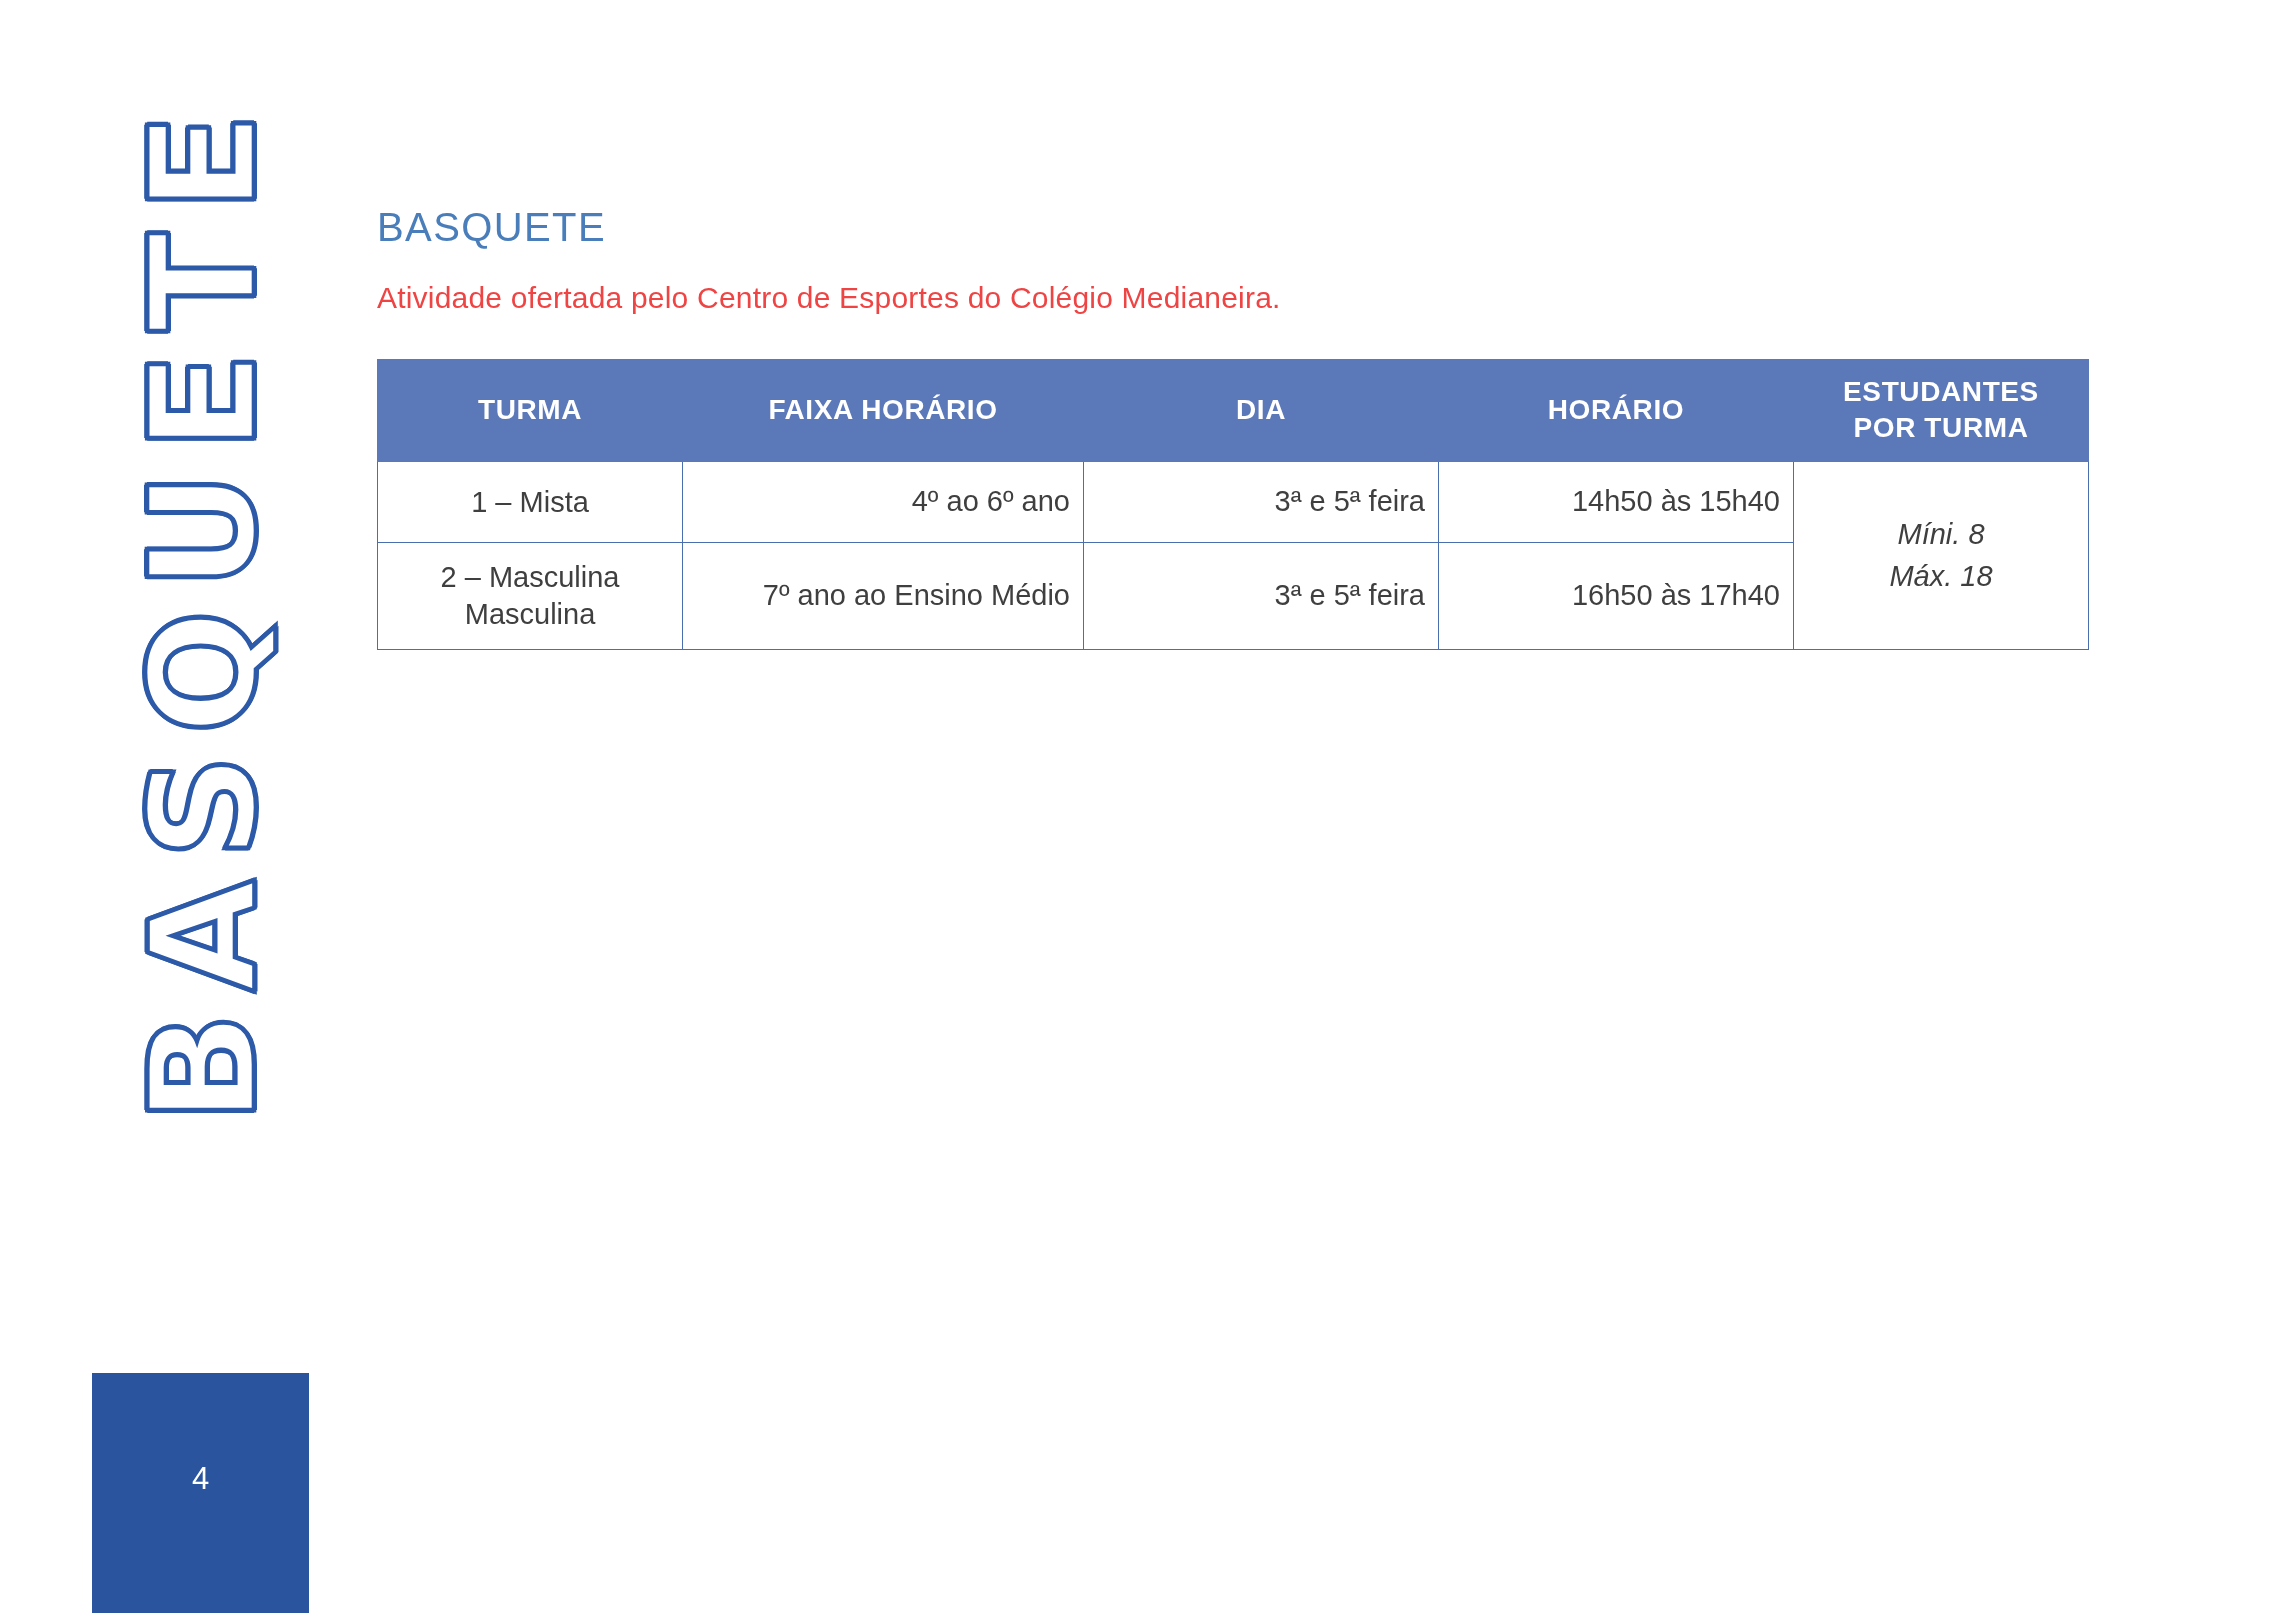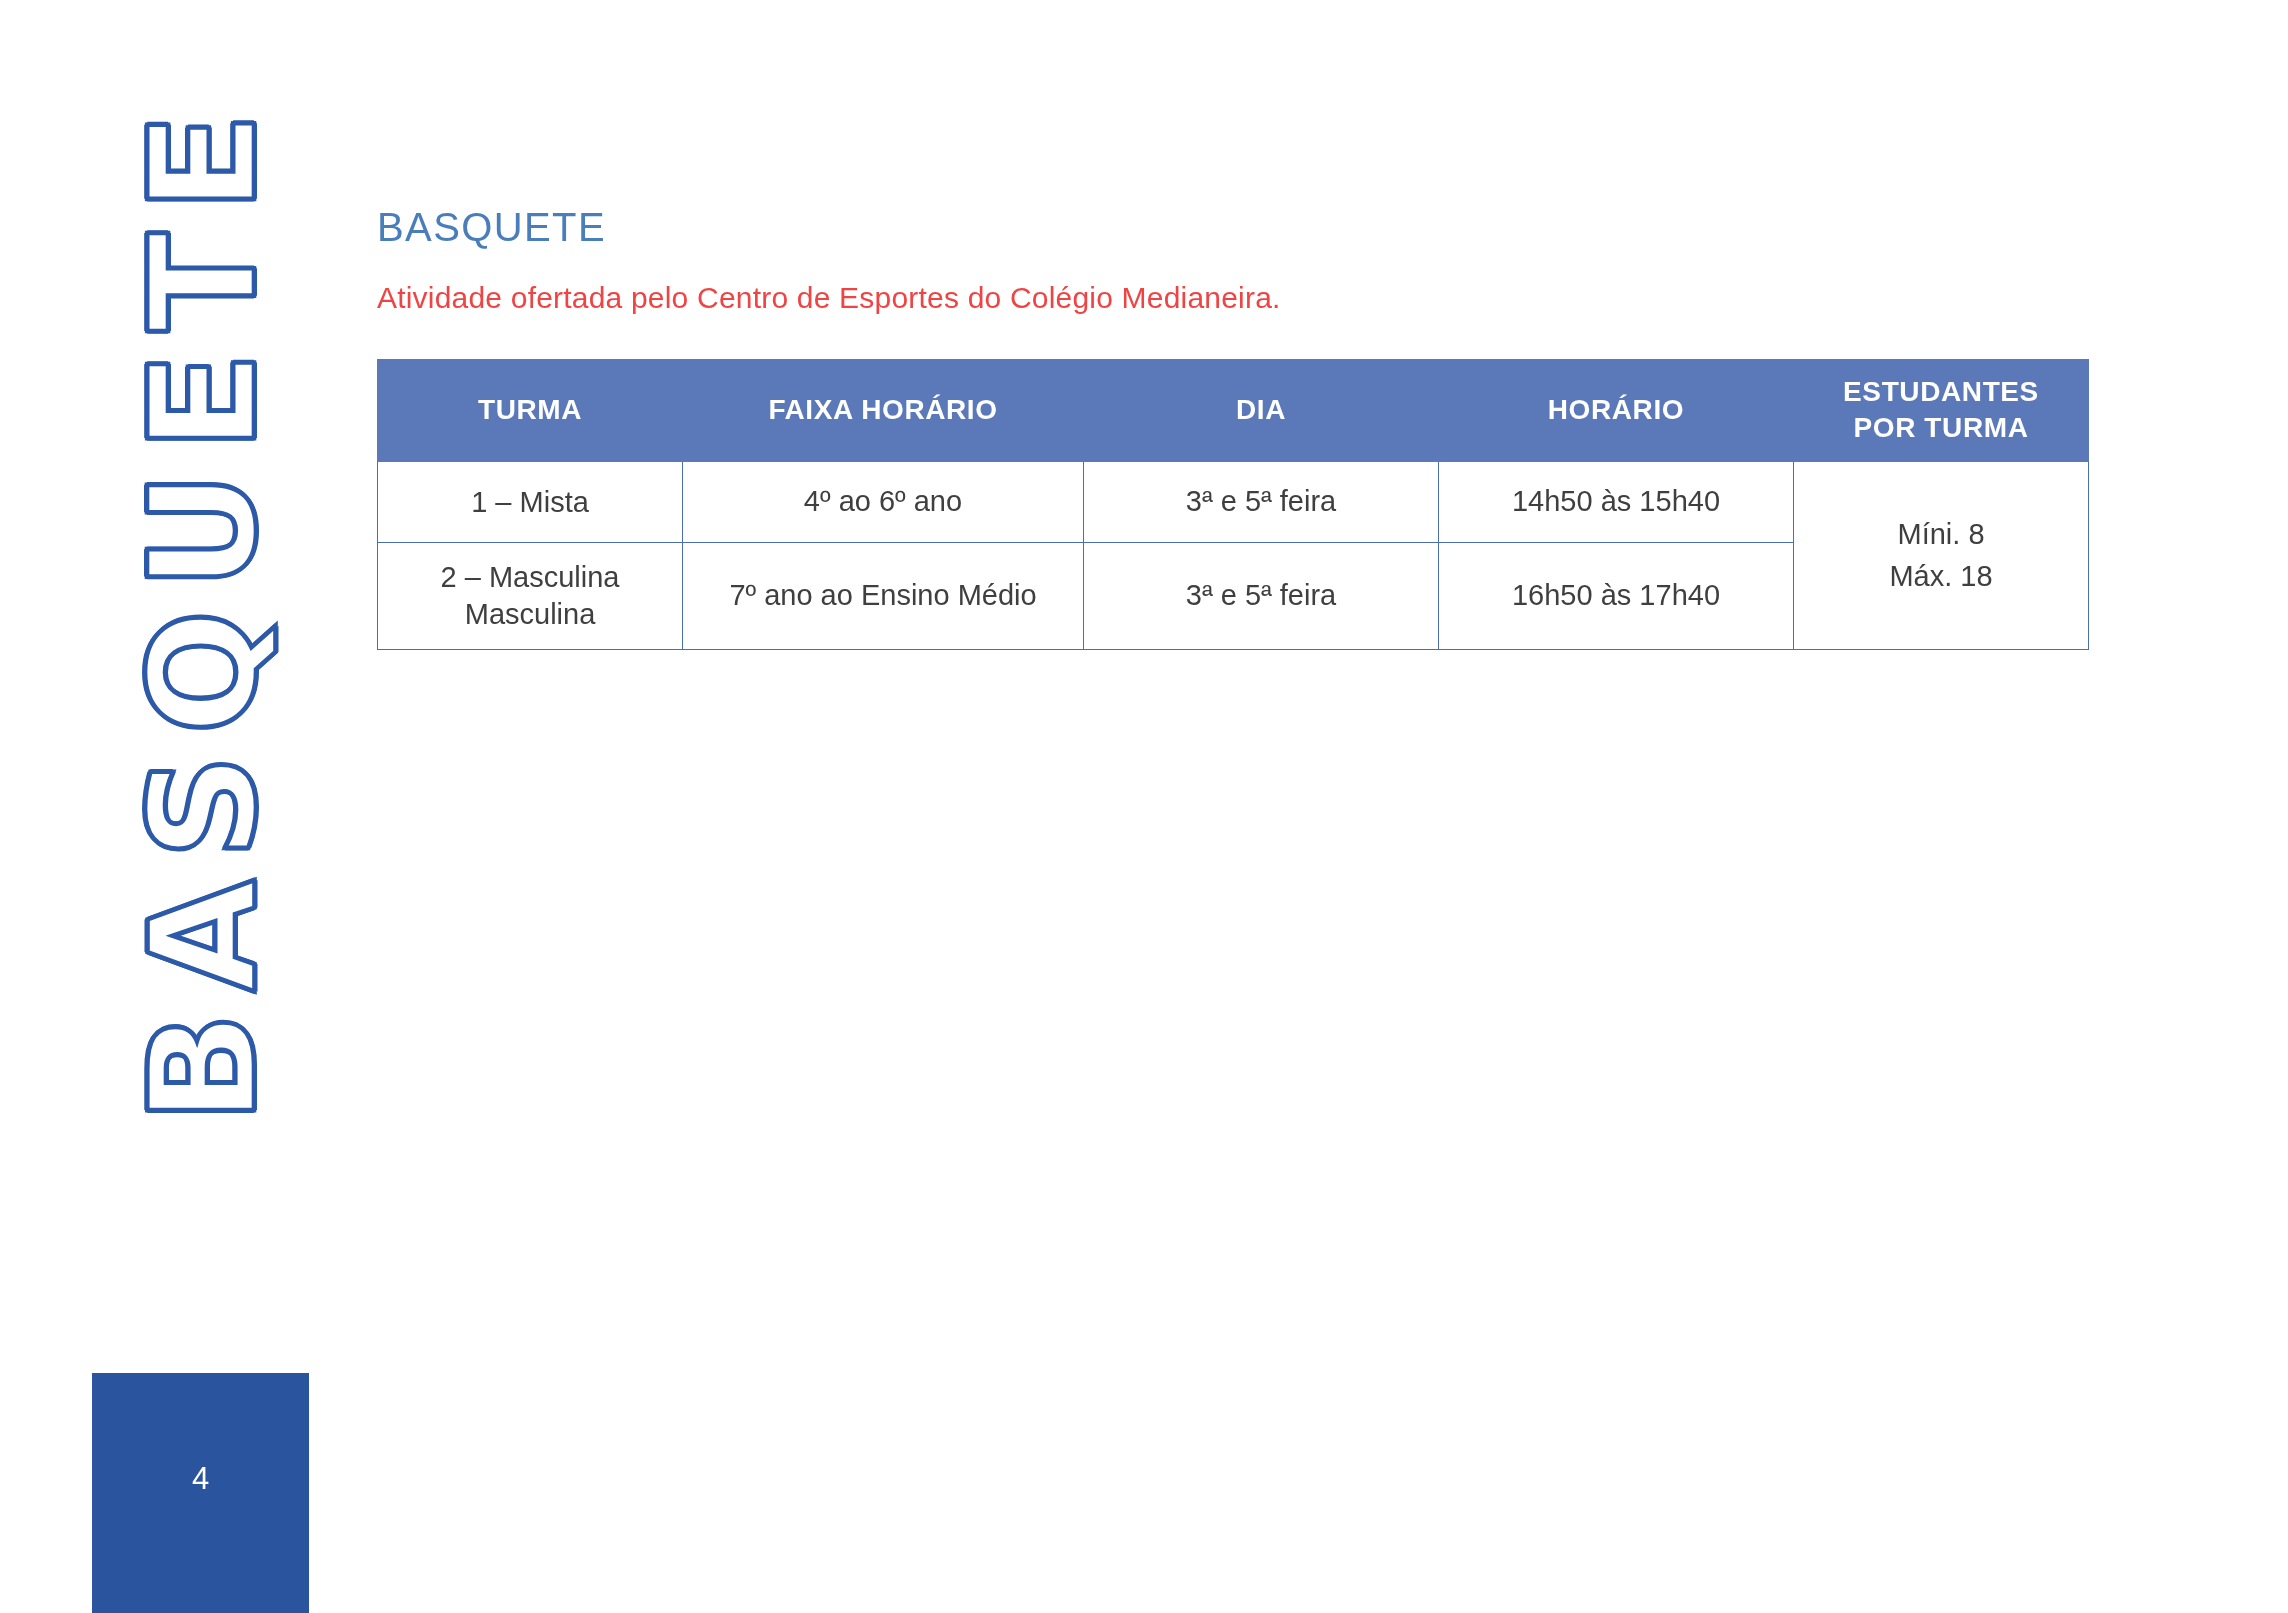--- a/index.html
+++ b/index.html
@@ -109,21 +109,21 @@
   table.sched td {
     border: 0.9px solid #4a6fb0;
     font-size: 29px;
     color: #3f3f3f;
     padding: 16.6px 13px;
     height: 81px;
     box-sizing: border-box;
     vertical-align: middle;
   }
   td.c-turma { text-align: center; padding-left: 16.6px; line-height: 1.25; }
-  td.c-center { text-align: center; }
+  td.c-center { text-align: right; }
   td.c-span { text-align: center; line-height: 1.45; }
 
   .col1 { width: 305px; }
   .col2 { width: 401px; }
   .col3 { width: 355px; }
   .col4 { width: 355px; }
   .col5 { width: 295px; }
 </style>
 </head>
 <body>
@@ -160,21 +160,21 @@
           <span>POR TURMA</span>
         </th>
       </tr>
     </thead>
     <tbody>
       <tr>
         <td class="c-turma">1 – Mista</td>
         <td class="c-center">4º ao 6º ano</td>
         <td class="c-center">3ª e 5ª feira</td>
         <td class="c-center">14h50 às 15h40</td>
-        <td class="c-span" rowspan="2" style="white-space: pre-line;">Míni. 8
+        <td class="c-span" rowspan="2" style="white-space: pre-line; font-style: italic;">Míni. 8
 Máx. 18</td>
       </tr>
       <tr>
         <td class="c-turma">2 – Masculina<br>Masculina</td>
         <td class="c-center">7º ano ao Ensino Médio</td>
         <td class="c-center">3ª e 5ª feira</td>
         <td class="c-center">16h50 às 17h40</td>
       </tr>
     </tbody>
   </table>

